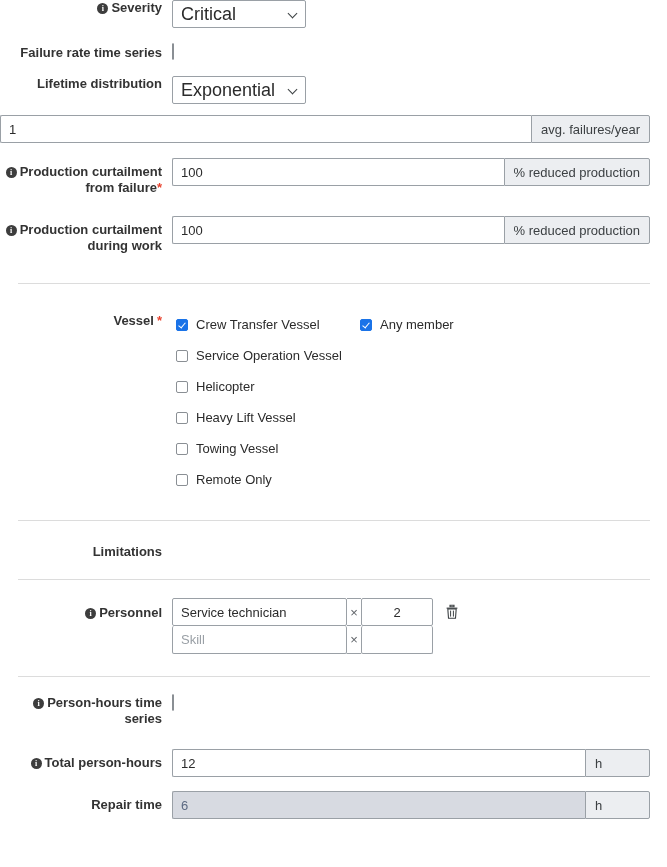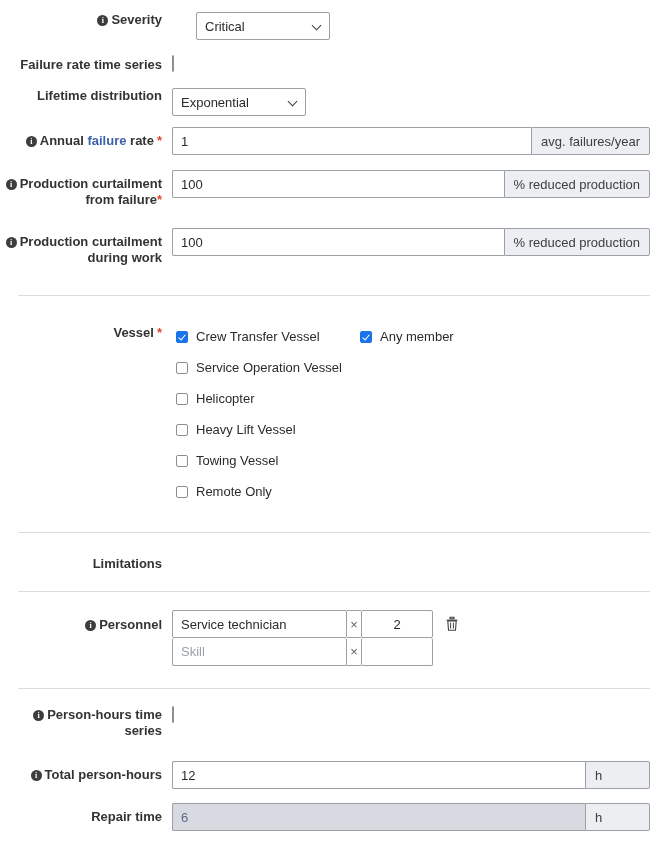--- a/index.html
+++ b/index.html
@@ -65,21 +65,21 @@
     font-weight: bold;
   }
   .req-sp { margin-left: 3px; }
   .glossary {
     color: #3f62ab;
   }
 
   
   select.ctl {
     font-family: "Liberation Sans", sans-serif;
-    font-size: 13px;
+    font-size: 18px;
     color: #2b2b2b;
     background: #ffffff;
     border: 1px solid #9aa0a6;
     border-radius: 2px;
     height: 28px;
     padding: 0 24px 0 8px;
     box-sizing: border-box;
     appearance: none;
     -webkit-appearance: none;
     -moz-appearance: none;
@@ -262,21 +262,21 @@
   }
 
   .vessel-grid { display: flex; }
   .vessel-col-1 { width: 184px; }
 </style>
 </head>
 <body>
 
 <div class="form">
 
-  <div class="row" style="padding-top:12px;gap:24px;">
+  <div class="row" style="">
     <div class="label-col">
       <span class="info-icon">i</span><span>Severity</span>
     </div>
     <div class="field-col">
       <span class="select-wrap">
         <select class="ctl" style="width:134px;">
           <option>Critical</option>
         </select>
         <span class="chev"></span>
       </span>
@@ -300,23 +300,20 @@
       <span class="select-wrap">
         <select class="ctl" style="width:134px;">
           <option>Exponential</option>
         </select>
         <span class="chev"></span>
       </span>
     </div>
   </div>
 
   <div class="row" style="padding-top:11px;">
-    <div class="label-col" style="padding-top:6px;">
-      <span class="info-icon">i</span><span>Annual </span><span class="glossary">failure</span><span> rate</span><span class="req req-sp">*</span>
-    </div>
     <div class="field-col">
       <div class="input-group">
         <input class="ctl" type="text" value="1" style="">
         <div class="addon">avg. failures/year</div>
       </div>
     </div>
   </div>
 
   <div class="row" style="padding-top:15px;">
     <div class="label-col" style="padding-top:6px;">

